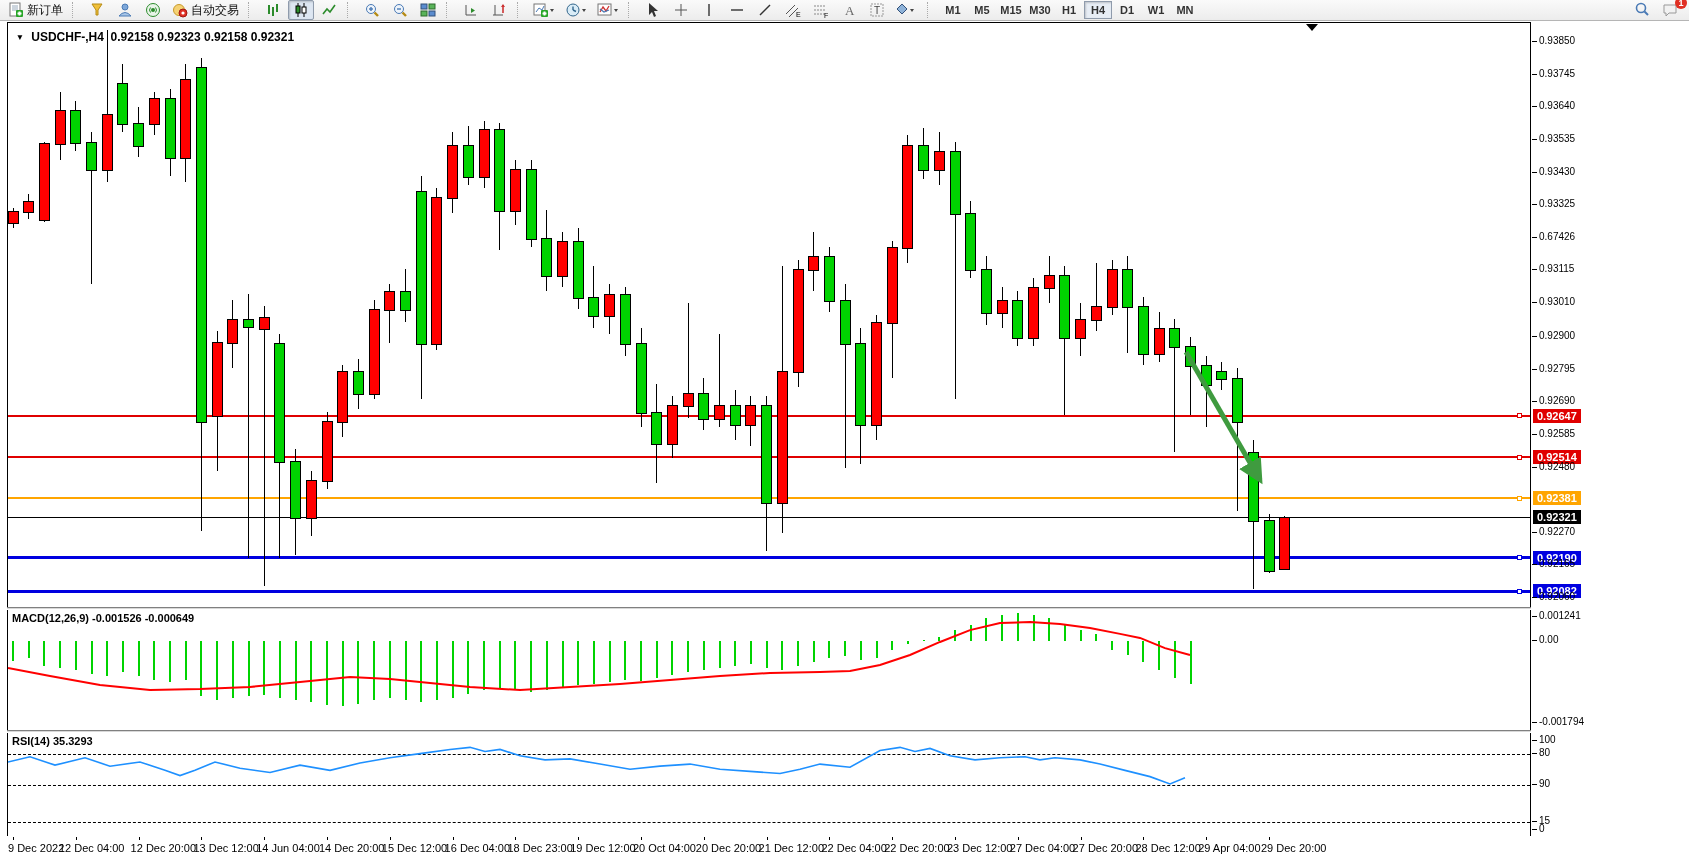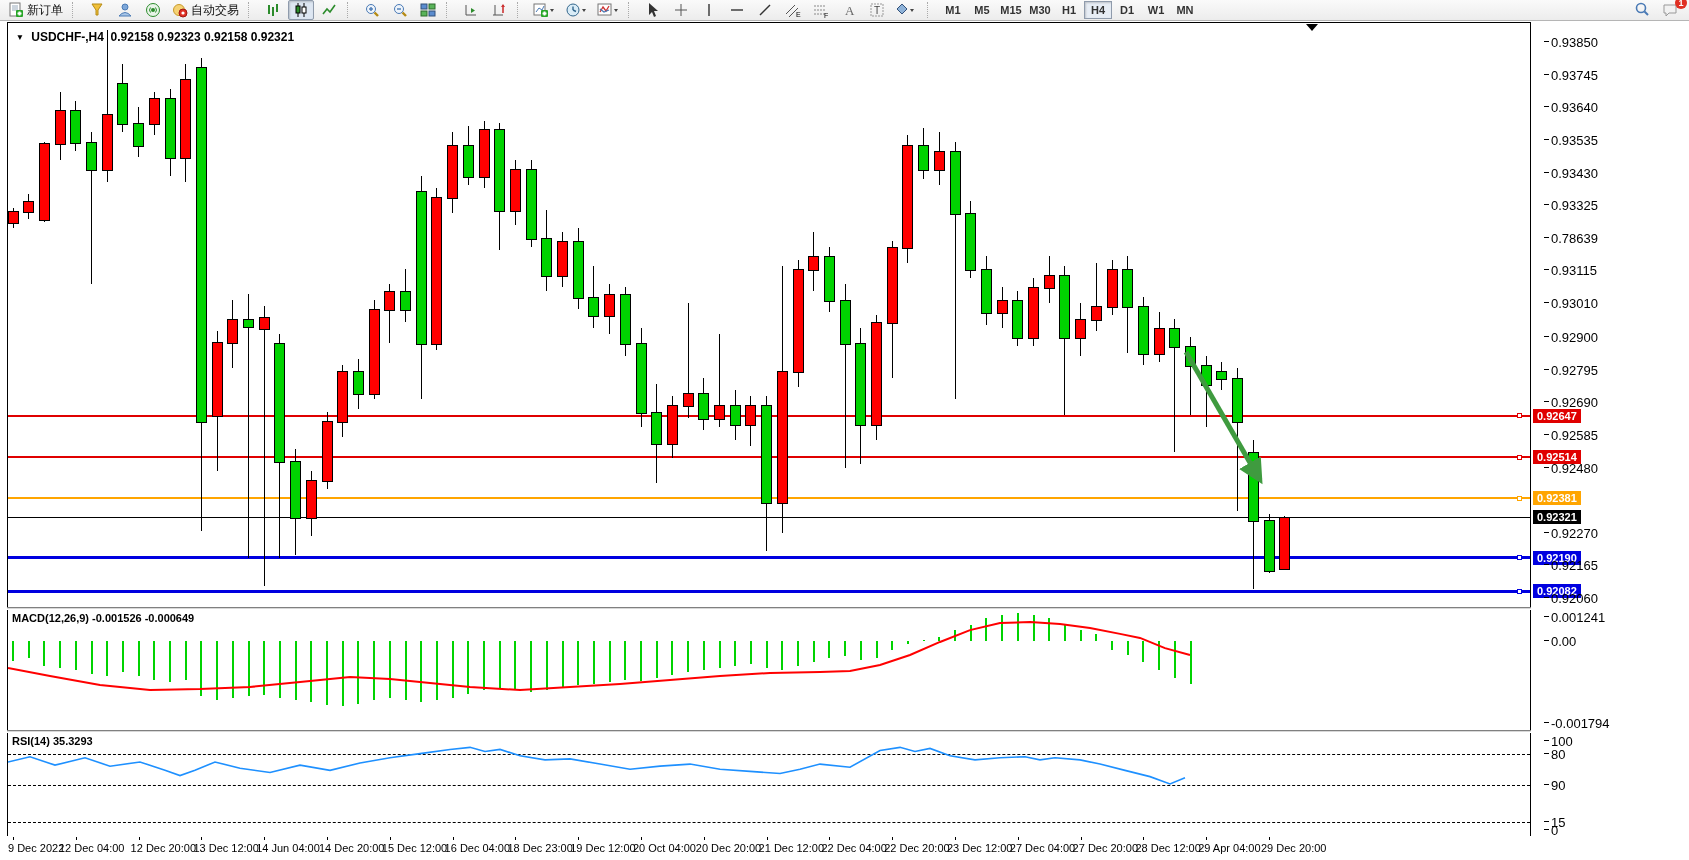--- a/index.html
+++ b/index.html
@@ -27,21 +27,21 @@
   #main-pane{top:23px;width:1522px;height:584px;}
   #macd-pane{top:610px;width:1522px;height:120px;}
   #rsi-pane{top:733px;width:1522px;height:103px;}
   .divider{position:absolute;left:7px;width:1524px;height:3px;background:#d8d8d8;
            border-top:1px solid #808080;border-bottom:1px solid #fff;box-sizing:border-box;}
   .pane-label{position:absolute;left:4px;top:2px;font-size:11px;color:#000;white-space:nowrap;z-index:30;}
   .chart-title{position:absolute;left:6px;top:7px;font-size:12px;color:#000;z-index:30;white-space:nowrap;}
   .chart-title .tri{display:inline-block;transform:scale(.7);margin-right:2px;}
   
   .price-axis{position:absolute;left:1531px;top:22px;width:158px;height:814px;background:#fff;}
-  .axlabel{position:absolute;left:20px;font-size:13px;color:#000;white-space:nowrap;}
+  .axlabel{position:absolute;left:8px;font-size:10px;color:#000;white-space:nowrap;}
   .axlabel::before{content:"";position:absolute;left:-7px;top:6px;width:5px;height:1px;background:#000;}
   .axtag{position:absolute;left:2px;font-size:11px;font-weight:bold;color:#fff;padding:0 4px;
          height:14px;line-height:14px;white-space:nowrap;}
   .date-axis{position:absolute;left:7px;top:837px;width:1682px;height:21px;background:#fff;}
   .dlabel{position:absolute;top:5px;font-size:11px;color:#000;white-space:nowrap;}
   .dtick{position:absolute;top:0;width:1px;height:3px;background:#000;}
   
   .hline{position:absolute;left:0;width:1522px;z-index:5;}
   .endpoint{position:absolute;width:5px;height:5px;background:#fff;z-index:6;box-sizing:border-box;}
   .wick{position:absolute;width:1px;background:#000;z-index:10;}
@@ -623,21 +623,21 @@
       <div class="axtag" style="top: 469.342px; background: rgb(255, 165, 0);">0.92381</div>
       <div class="axtag" style="top: 528.658px; background: rgb(0, 0, 224);">0.92190</div>
       <div class="axtag" style="top: 562.199px; background: rgb(0, 0, 224);">0.92082</div>
       <div class="axtag" style="top: 487.975px; background: rgb(0, 0, 0);">0.92321</div>
       <div class="axlabel" style="top: 13.1304px;">0.93850</div>
       <div class="axlabel" style="top: 45.7391px;">0.93745</div>
       <div class="axlabel" style="top: 78.3478px;">0.93640</div>
       <div class="axlabel" style="top: 110.957px;">0.93535</div>
       <div class="axlabel" style="top: 143.565px;">0.93430</div>
       <div class="axlabel" style="top: 176.174px;">0.93325</div>
-      <div class="axlabel" style="top: 208.783px;">0.78639</div>
+      <div class="axlabel" style="top: 208.783px;">0.67426</div>
       <div class="axlabel" style="top: 241.391px;">0.93115</div>
       <div class="axlabel" style="top: 274px;">0.93010</div>
       <div class="axlabel" style="top: 308.161px;">0.92900</div>
       <div class="axlabel" style="top: 340.77px;">0.92795</div>
       <div class="axlabel" style="top: 373.379px;">0.92690</div>
       <div class="axlabel" style="top: 405.988px;">0.92585</div>
       <div class="axlabel" style="top: 438.596px;">0.92480</div>
       <div class="axlabel" style="top: 503.814px;">0.92270</div>
       <div class="axlabel" style="top: 536.422px;">0.92165</div>
       <div class="axlabel" style="top: 569.031px;">0.92060</div>

